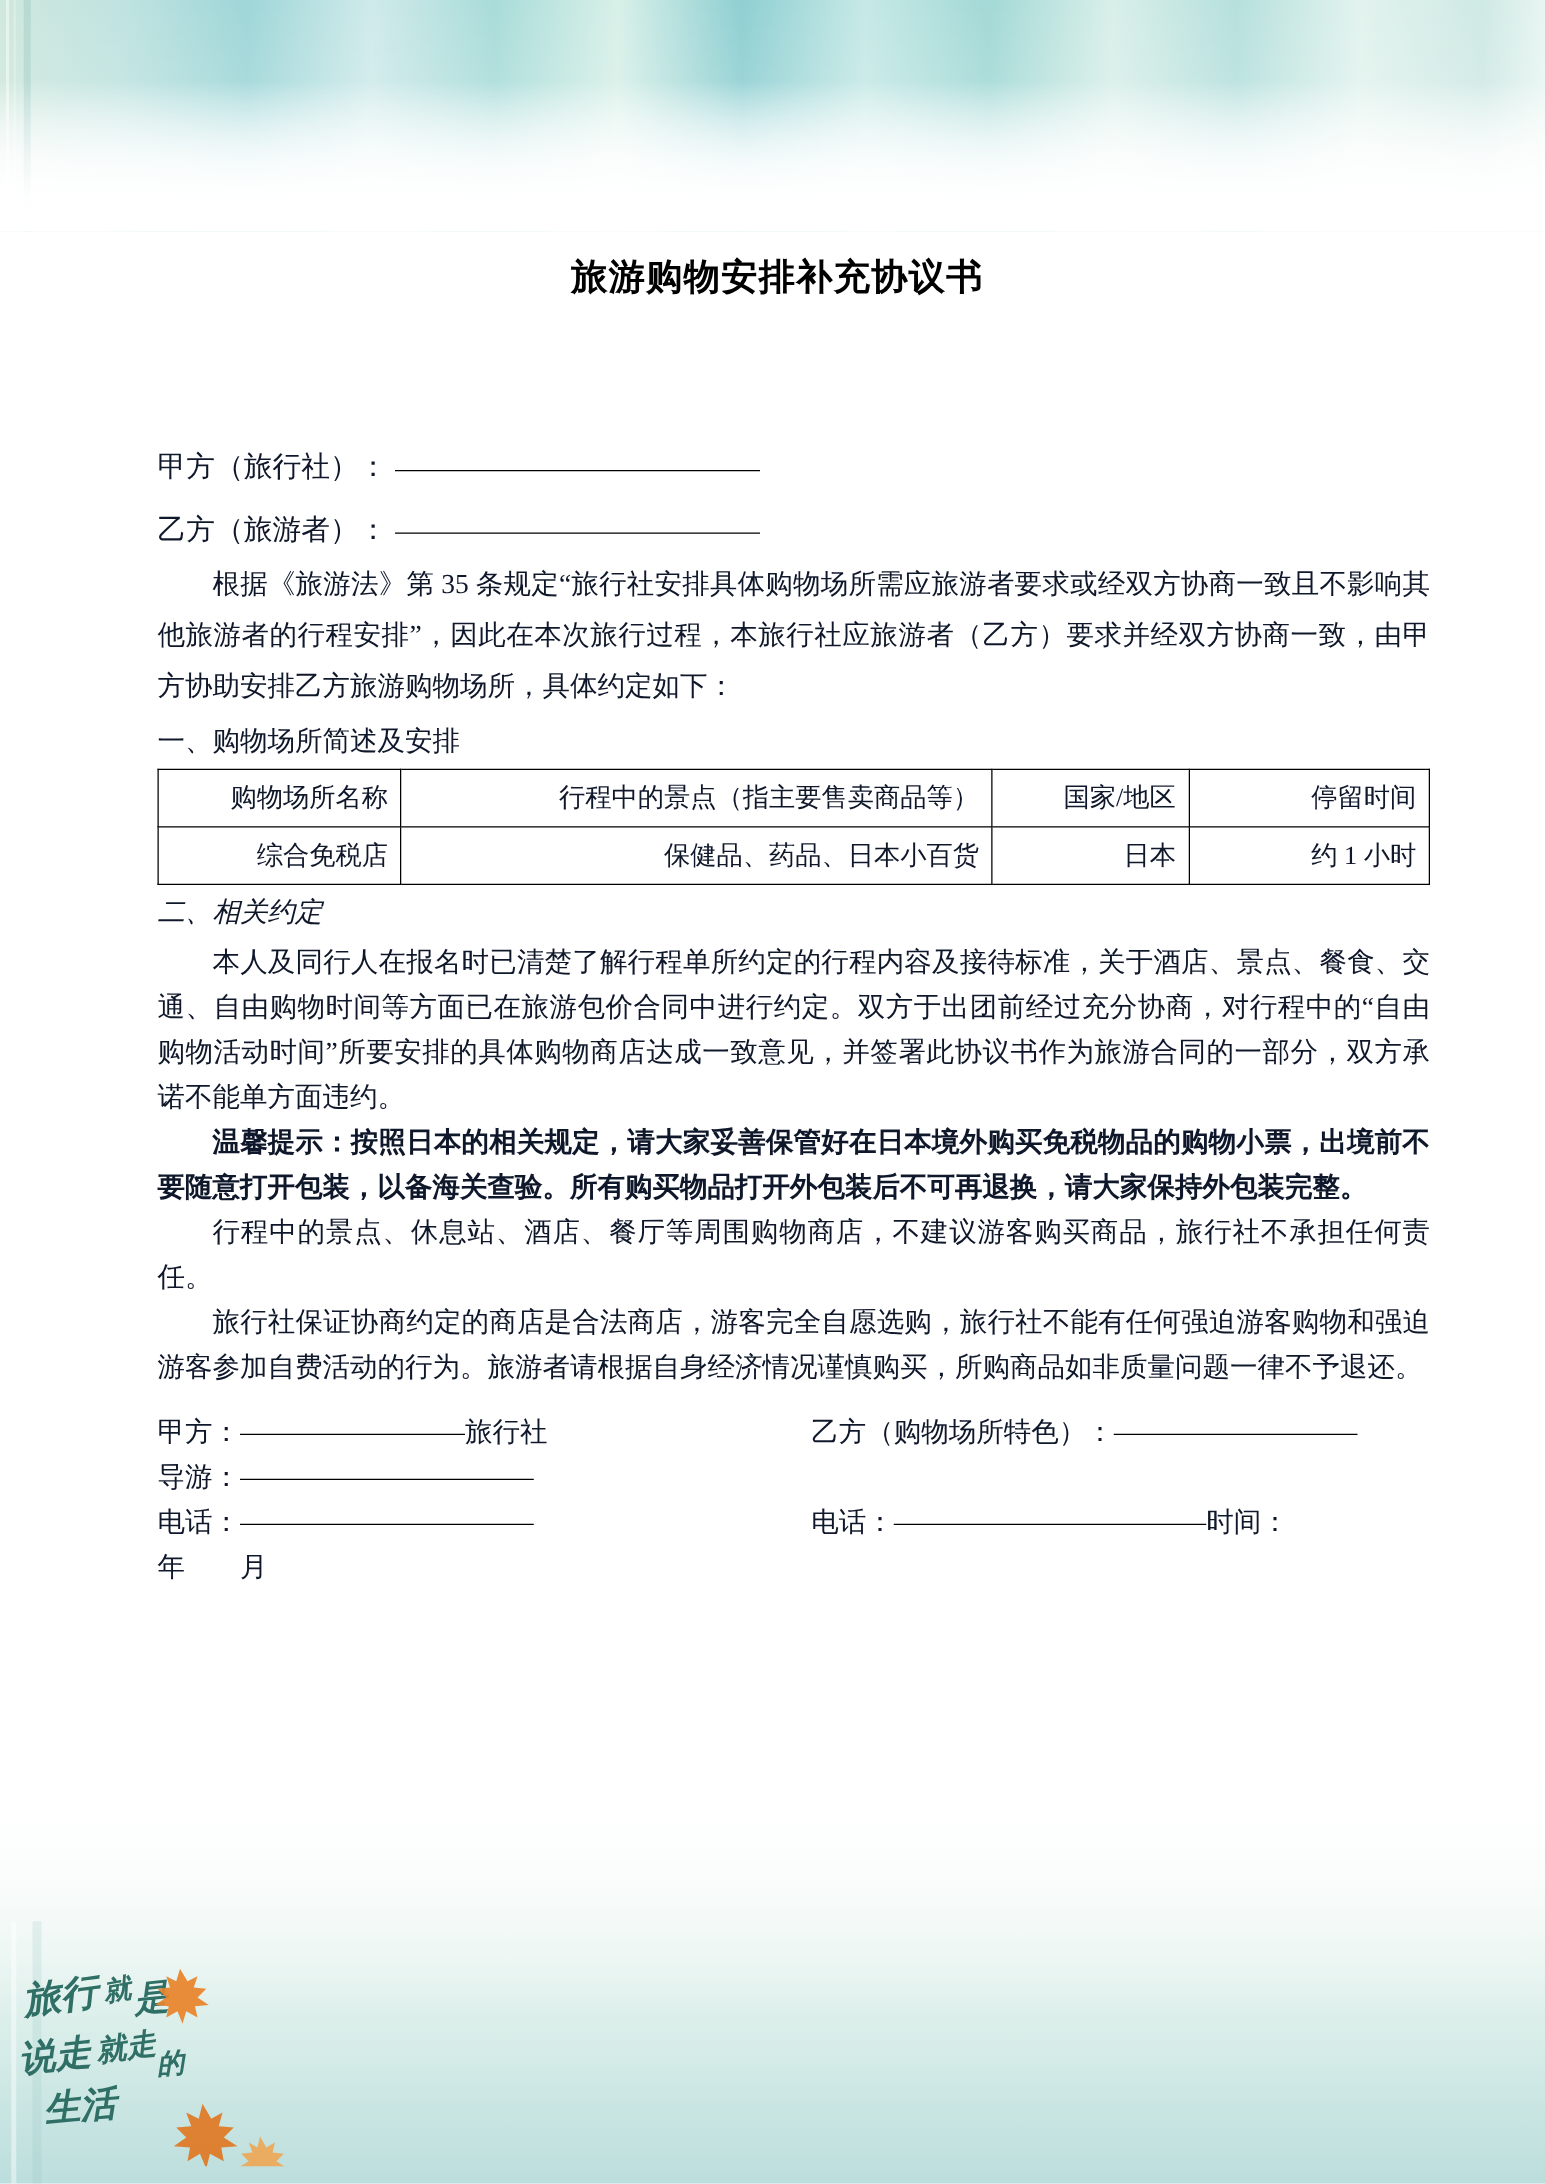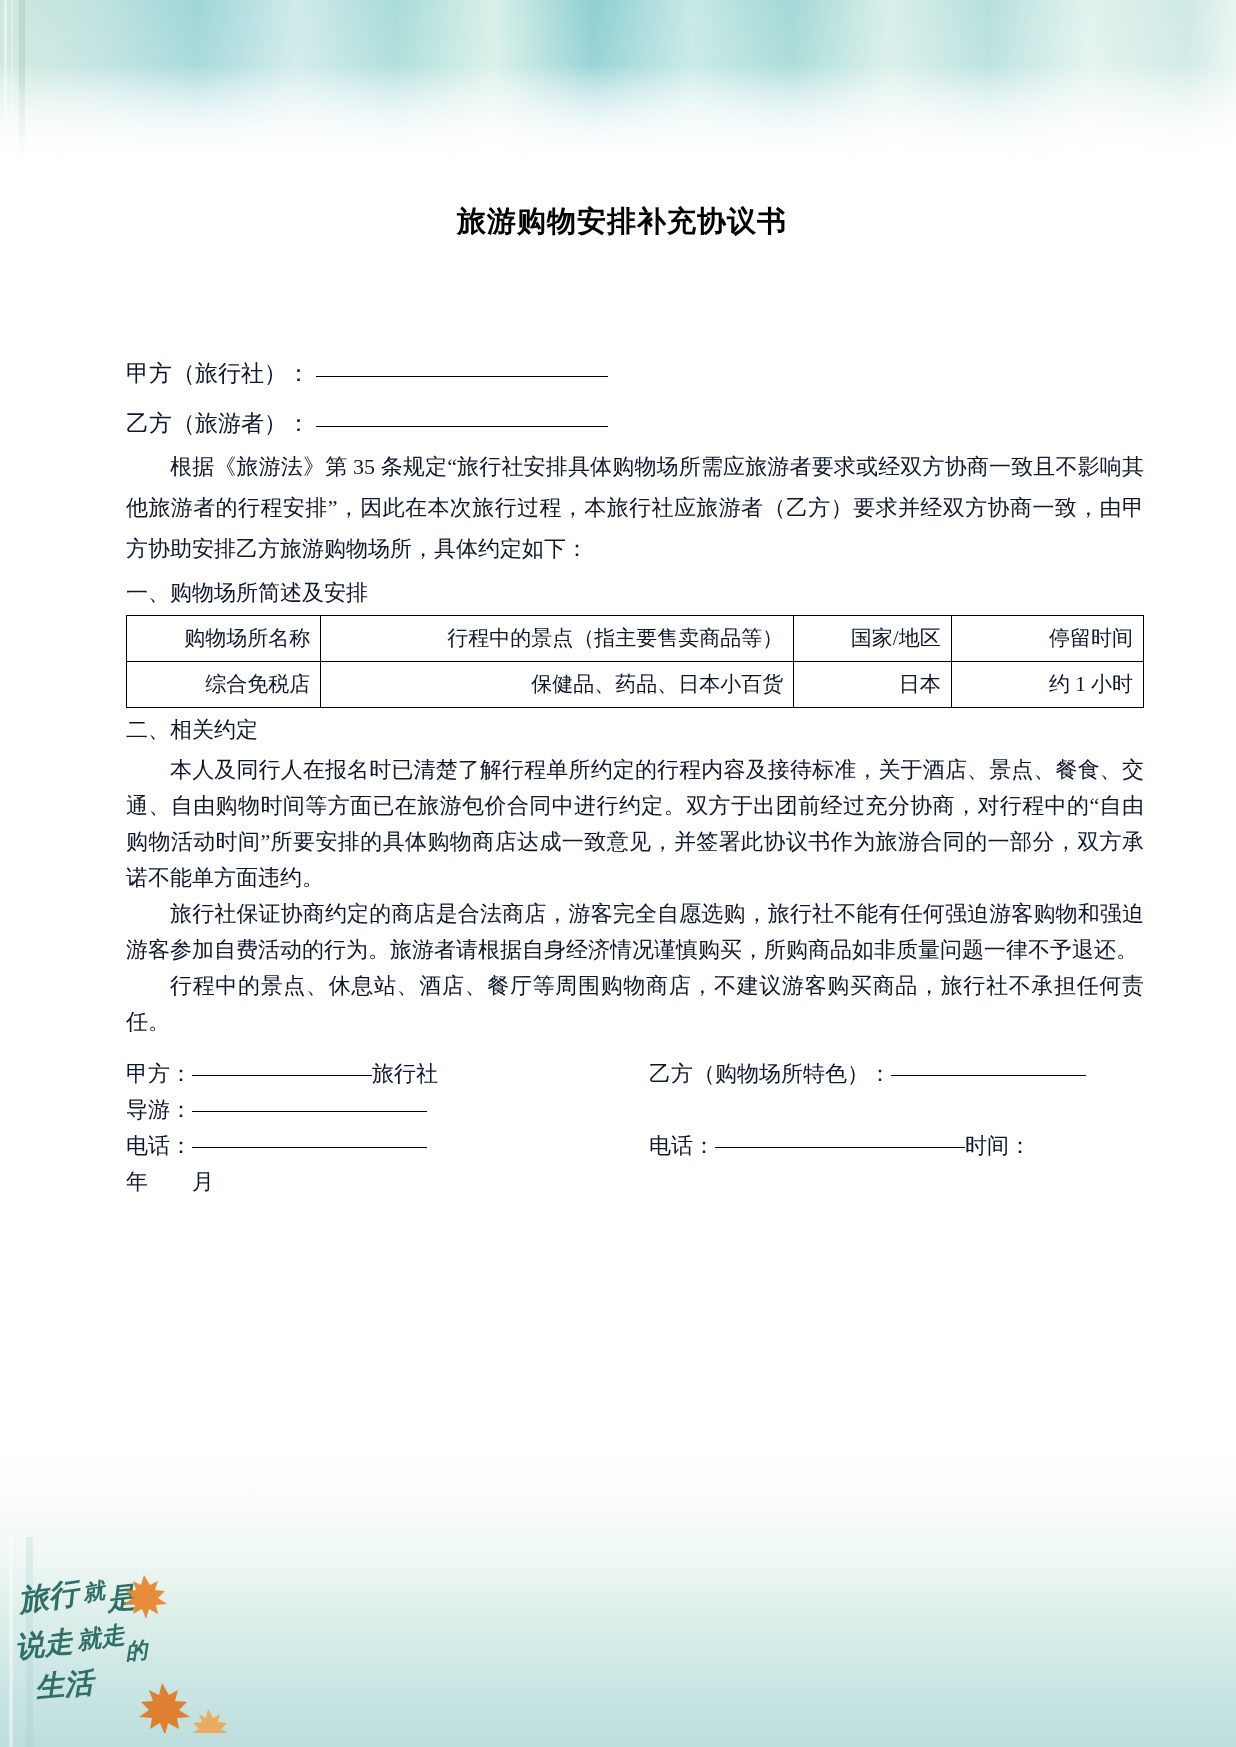--- a/index.html
+++ b/index.html
@@ -146,21 +146,21 @@
   p.para.tight { line-height: 36px; }
   p.para.bold { font-weight: bold; }
 
   h2.section {
     font-size: 22px;
     line-height: 36px;
     font-weight: normal;
     margin: 6px 0 4px 0;
     text-indent: 0;
   }
-  h2.section.nospace { margin-top: 2px; }
+  h2.section.nospace { margin-top: 2px; font-style: italic; }
 
   .intro-para { margin-top: 8px; }
 
   table.shops {
     width: 100%;
     border-collapse: collapse;
     margin: 4px 0 4px 0;
     table-layout: fixed;
   }
   table.shops th, table.shops td {
@@ -278,24 +278,25 @@
             <td>日本</td>
             <td class="stay">约 1 小时</td>
           </tr>
         </tbody>
       </table>
 
       <h2 class="section nospace">二、相关约定</h2>
 
       <p class="para tight">本人及同行人在报名时已清楚了解行程单所约定的行程内容及接待标准，关于酒店、景点、餐食、交通、自由购物时间等方面已在旅游包价合同中进行约定。双方于出团前经过充分协商，对行程中的“自由购物活动时间”所要安排的具体购物商店达成一致意见，并签署此协议书作为旅游合同的一部分，双方承诺不能单方面违约。</p>
 
+      <p class="para tight bold">温馨提示：按照日本的相关规定，请大家妥善保管好在日本境外购买免税物品的购物小票，出境前不要随意打开包装，以备海关查验。所有购买物品打开外包装后不可再退换，请大家保持外包装完整。</p>
+
+      <p class="para tight">行程中的景点、休息站、酒店、餐厅等周围购物商店，不建议游客购买商品，旅行社不承担任何责任。</p>
 
       <p class="para tight">旅行社保证协商约定的商店是合法商店，游客完全自愿选购，旅行社不能有任何强迫游客购物和强迫游客参加自费活动的行为。旅游者请根据自身经济情况谨慎购买，所购商品如非质量问题一律不予退还。</p>
-
-      <p class="para tight">行程中的景点、休息站、酒店、餐厅等周围购物商店，不建议游客购买商品，旅行社不承担任何责任。</p>
 
       <div class="sign-block">
 
         <div class="sign-row">
           <div class="sign-col-left">
             <span>甲方：</span><span class="ul w180"></span><span>旅行社</span>
           </div>
           <div class="sign-col-right">
             <span>乙方（购物场所特色）：</span><span class="ul w195"></span>
           </div>

